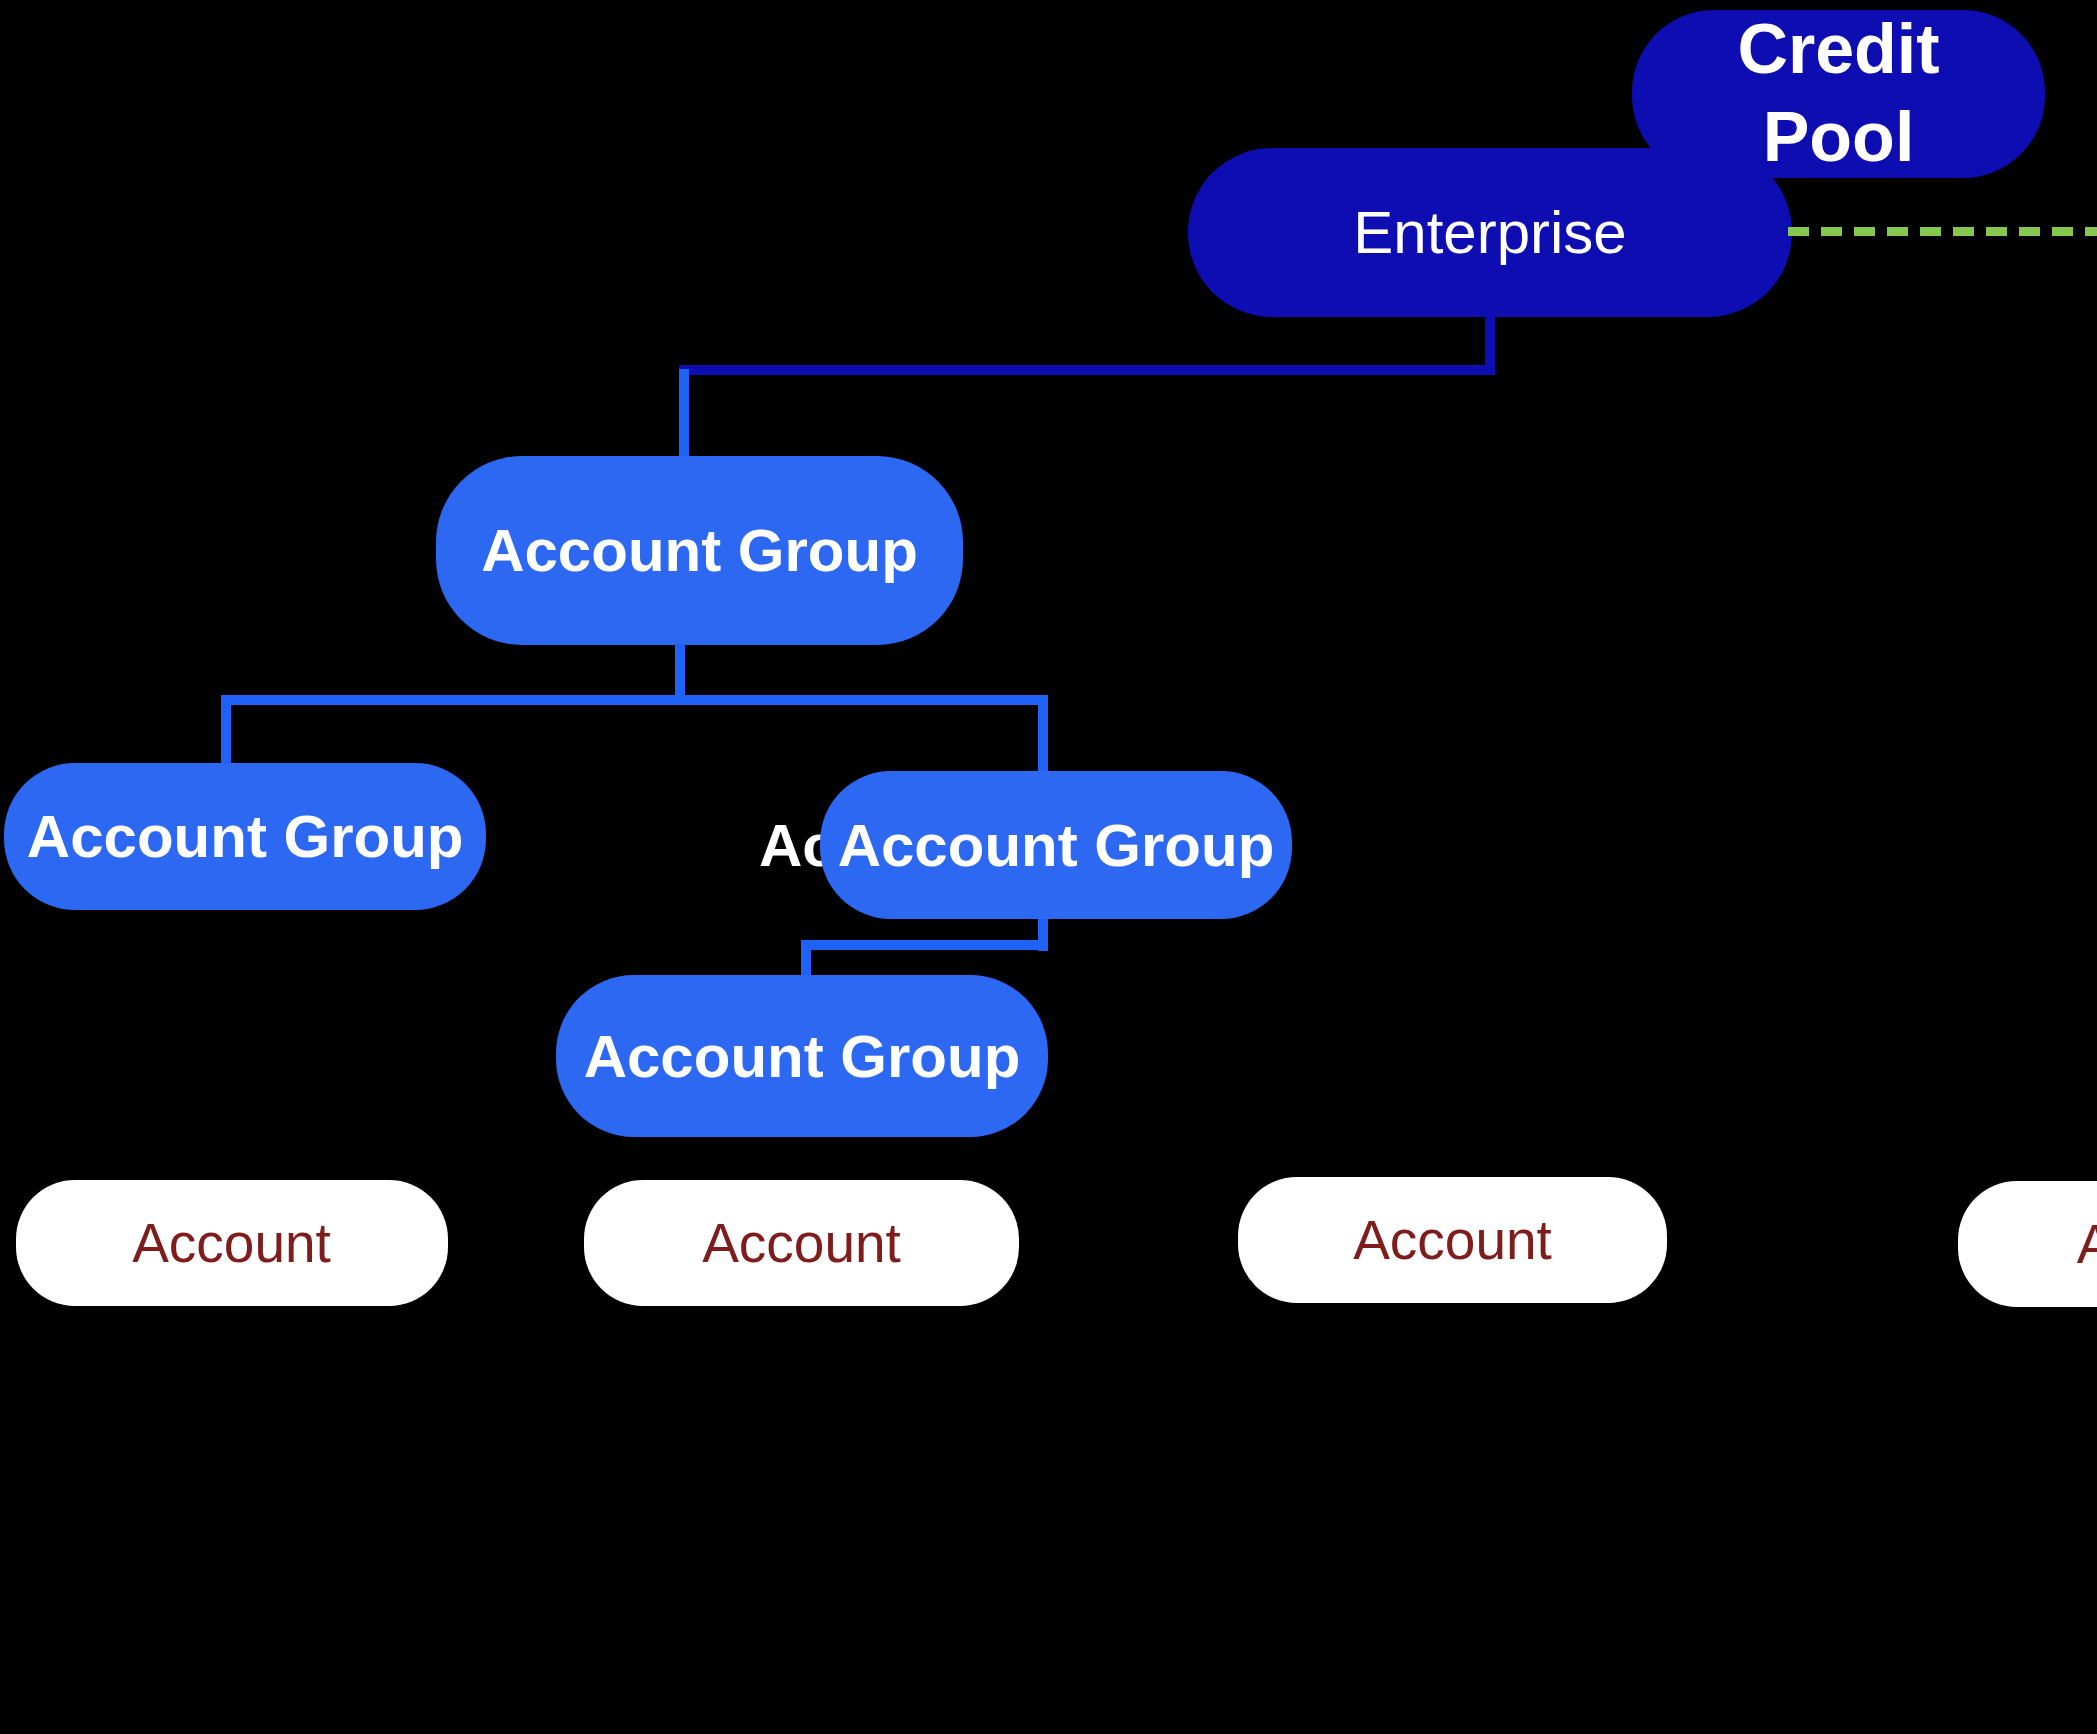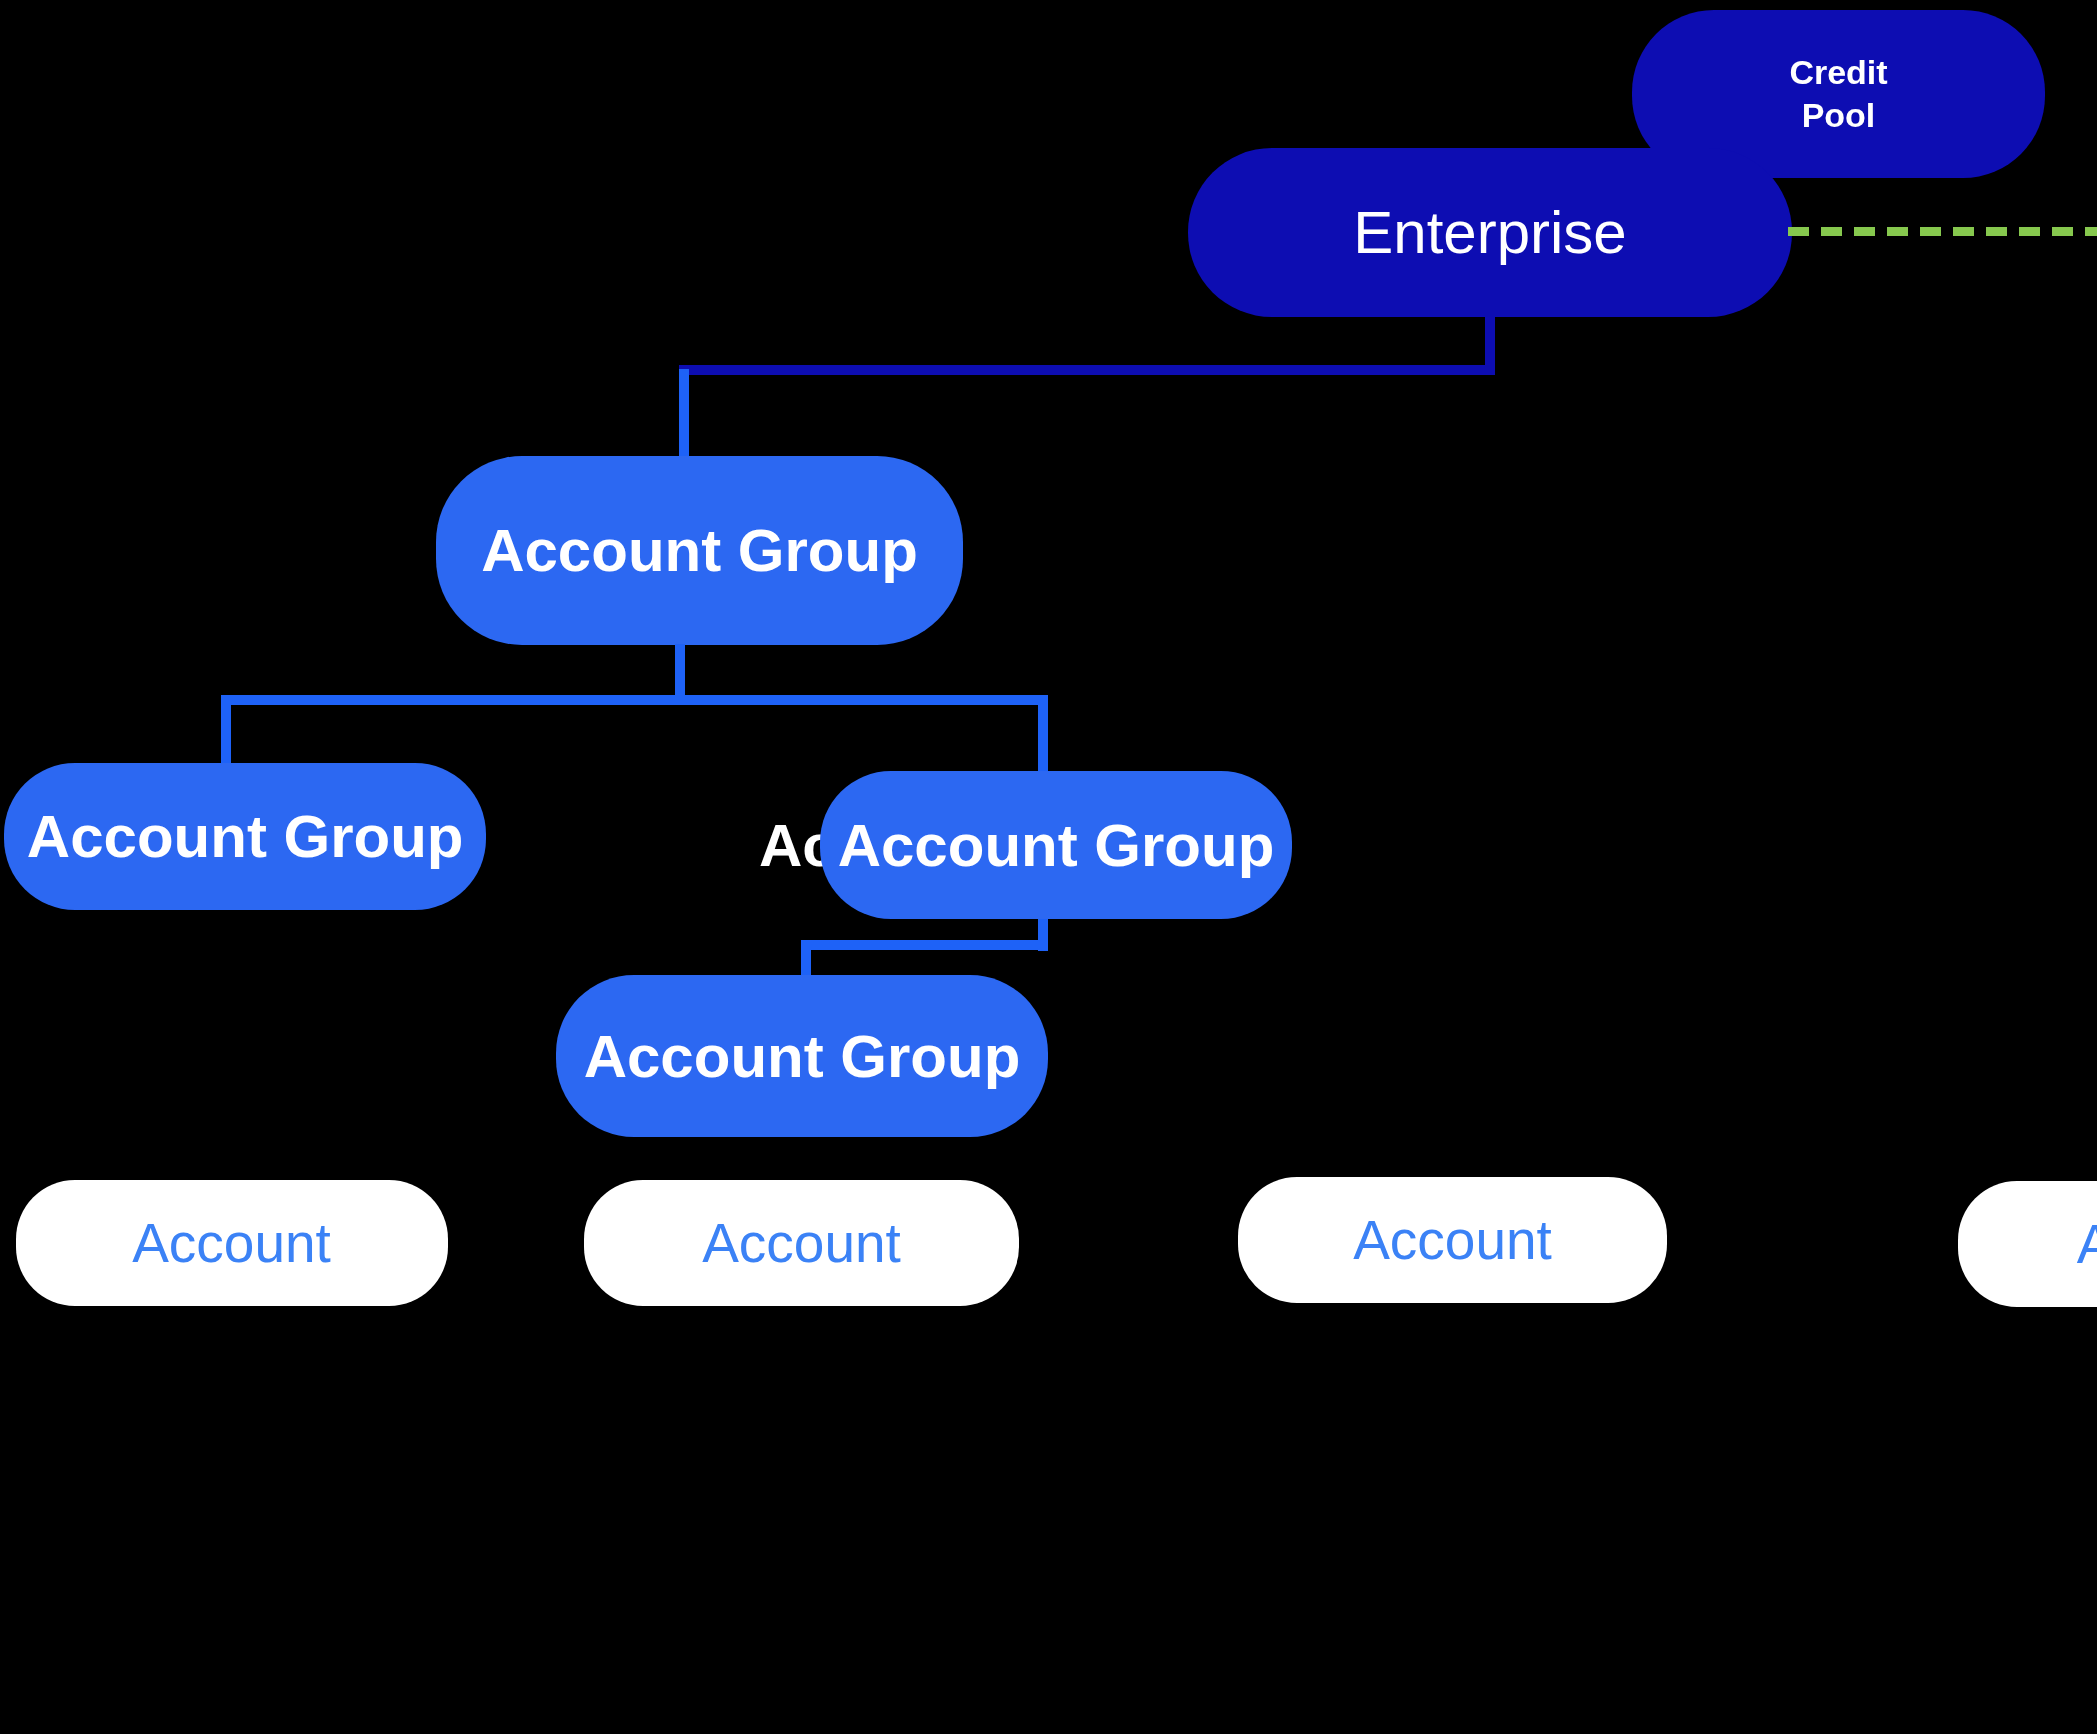--- a/index.html
+++ b/index.html
@@ -27,37 +27,37 @@
   .node-dark {
     background: #0d0db2;
     color: #ffffff;
   }
   .node-light {
     background: #2c68f2;
     color: #ffffff;
   }
   .node-white {
     background: #ffffff;
-    color: #3b82f6;
+    color: #7f1d1d;
   }
   .line {
     position: absolute;
   }
   .line-dark { background: #0d0db2; }
   .line-bright { background: #1e62f7; }
   .dashed-green-h {
     position: absolute;
     background: repeating-linear-gradient(to right, #86c84e 0 21px, transparent 21px 33px);
   }
   .enterprise-label {
     font-size: 60px;
     font-weight: 500;
   }
   .creditpool-label {
-    font-size: 34px;
+    font-size: 70px;
     font-weight: 700;
     line-height: 1.25;
   }
   .group-label {
     font-size: 60px;
     font-weight: 600;
   }
   .account-label {
     font-size: 55px;
     font-weight: 400;

